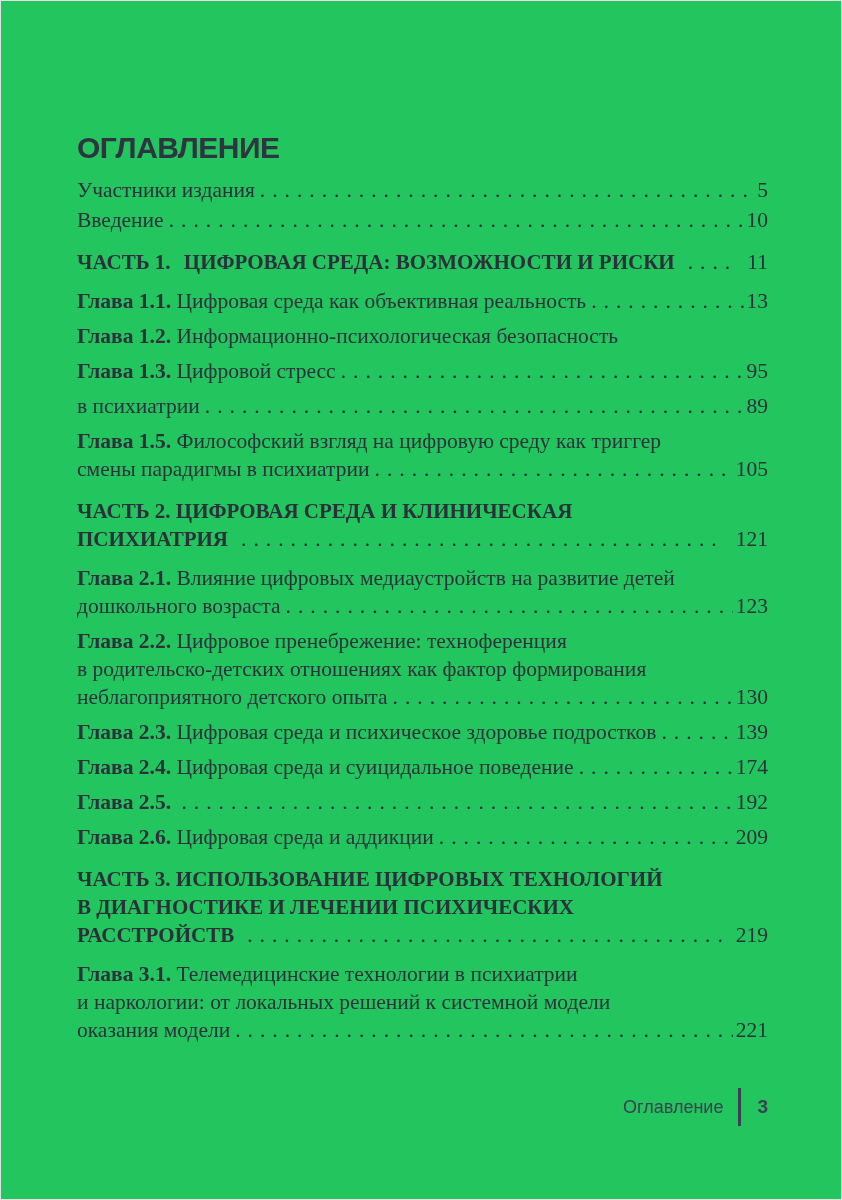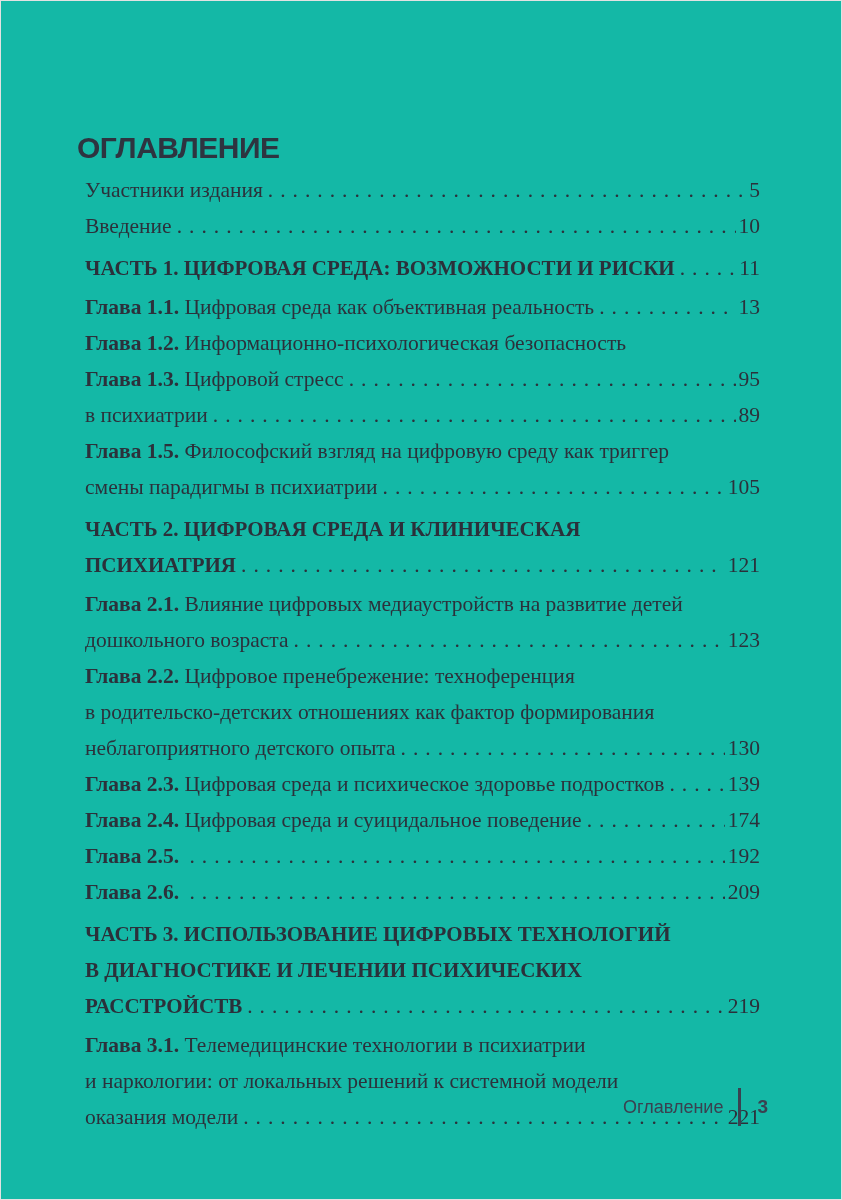--- a/index.html
+++ b/index.html
@@ -4,21 +4,21 @@
 <style>
   html, body {
     margin: 0;
     padding: 0;
     background: #ffffff;
   }
   .page {
     position: relative;
     width: 842px;
     height: 1200px;
-    background: #14b8a6;
+    background: #22c55e;
     box-shadow: inset 0 0 0 1px #e2e2e2;
     overflow: hidden;
     font-family: "Liberation Serif", "DejaVu Serif", serif;
     color: #2c313b;
   }
   .content {
     position: absolute;
     left: 77px;
     top: 132px;
     width: 691px;
@@ -29,29 +29,30 @@
     font-size: 30px;
     line-height: 32px;
     letter-spacing: -0.5px;
     color: #2e3440;
     margin: 0 0 12px 0;
   }
   .entry { margin: 0 0 7px 0; }
   .entry.plain { margin-bottom: 2px; }
   .entry.part { margin-top: 14px; margin-bottom: 11px; }
   .entry p {
-    margin: 8px;
+    margin: 0;
     font-size: 21.5px;
     line-height: 28px;
     color: #2c313b;
   }
   .entry.part p {
     font-weight: 700;
     font-size: 21px;
     color: #2b303a;
+    gap: 8px;
   }
   .prefix { font-weight: 700; white-space: nowrap; }
   .txt { white-space: nowrap; }
   .line.last { display: flex; align-items: baseline; }
   .leader {
     flex: 1 1 auto;
     min-width: 0;
     overflow: hidden;
     white-space: nowrap;
     letter-spacing: 7px;
@@ -200,20 +201,21 @@
         <div class="entry chapter">
           <p class="line last">
             <span class="prefix">Глава 2.5.&nbsp;</span>
             <span class="leader"></span>
             <span class="pagenum">192</span>
           </p>
         </div>
         <div class="entry chapter">
           <p class="line last">
             <span class="prefix">Глава 2.6.&nbsp;</span>
+            <span class="txt">Цифровая среда и аддикции</span>
             <span class="leader"></span>
             <span class="pagenum">209</span>
           </p>
         </div>
         <div class="entry part">
           <p class="line"><span class="prefix">ЧАСТЬ 3.&nbsp;</span><span class="txt">ИСПОЛЬЗОВАНИЕ ЦИФРОВЫХ ТЕХНОЛОГИЙ</span></p>
           <p class="line"><span class="txt">В ДИАГНОСТИКЕ И ЛЕЧЕНИИ ПСИХИЧЕСКИХ</span></p>
           <p class="line last">
             <span class="txt">РАССТРОЙСТВ</span>
             <span class="leader"></span>

